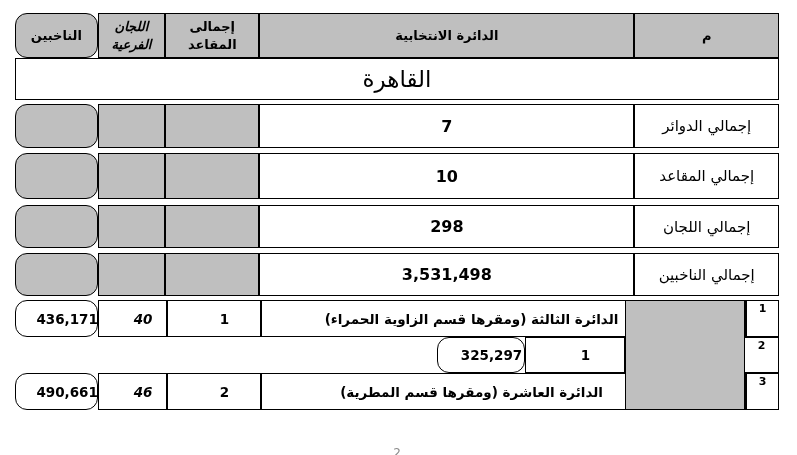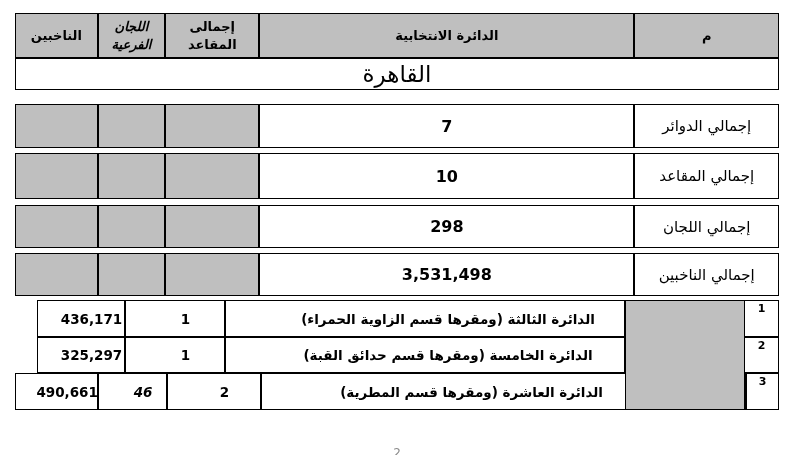--- a/index.html
+++ b/index.html
@@ -35,21 +35,21 @@
     border: 1px solid #000;
     background: #ffffff;
     display: flex;
     align-items: center;
     justify-content: center;
     text-align: center;
     color: #000;
     overflow: hidden;
   }
   .gray { background: #bfbfbf; }
-  .c1 { width: 88px; }
+  .c1 { width: 88px; border-radius: 12px; }
   .c2 { width: 72px; font-style: italic; }
   .c3 { width: 100px; }
   .c4 { width: 400px; }
   .c5 { width: 154px; }
   .cfull { width: 764px; }
   .hdr { font-weight: bold; font-size: 13px; line-height: 1.35; }
   .cairo-cell { font-size: 23px; font-weight: normal; }
   .tot-label { font-weight: normal; font-size: 15px; }
   .tot-value { font-weight: bold; font-size: 16px; }
   .dist-name { font-weight: bold; font-size: 13.5px; padding-left: 46px; }
@@ -67,21 +67,21 @@
     top: 287px;
     right: 34px;
     width: 120px;
     height: 110px;
     background: #bfbfbf;
     border: 1px solid #000;
     box-sizing: border-box;
     z-index: 2;
   }
   .row-header { top: 0;   height: 45px; }
-  .row-cairo  { top: 45px; height: 32px; }
+  .row-cairo  { top: 45px; height: 42px; }
   .row-tot0   { top: 91px;  height: 44px; }
   .row-tot1   { top: 140px; height: 46px; }
   .row-tot2   { top: 192px; height: 43px; }
   .row-tot3   { top: 240px; height: 43px; }
   .row-d0     { top: 287px; height: 37px; }
   .row-d1     { top: 324px; height: 36px; }
   .row-d2     { top: 360px; height: 37px; }
   .pagemark {
     position: absolute;
     left: 385px;
@@ -142,27 +142,27 @@
       <div class="cell gray c3"></div>
       <div class="cell gray c2"></div>
       <div class="cell gray c1"></div>
     </div>
 
     <div class="band row-d0">
       <div class="cell serial-cell">1</div>
       <div class="cell gray-zone"></div>
       <div class="cell dist-name c4">الدائرة الثالثة (ومقرها قسم الزاوية الحمراء)</div>
       <div class="cell num c3">1</div>
+      <div class="cell num c2">40</div>
       <div class="cell num c1">436,171</div>
     </div>
 
     <div class="band row-d1">
       <div class="cell serial-cell">2</div>
       <div class="cell gray-zone"></div>
-      <div class="cell dist-name c4">الدائرة الخامسة (ومقرها قسم حدائق القبة)</div>
       <div class="cell num c3">1</div>
       <div class="cell num c1">325,297</div>
     </div>
 
     <div class="band row-d2">
       <div class="cell serial-cell">3</div>
       <div class="cell gray-zone"></div>
       <div class="cell dist-name c4">الدائرة العاشرة (ومقرها قسم المطرية)</div>
       <div class="cell num c3">2</div>
       <div class="cell num c2">46</div>

